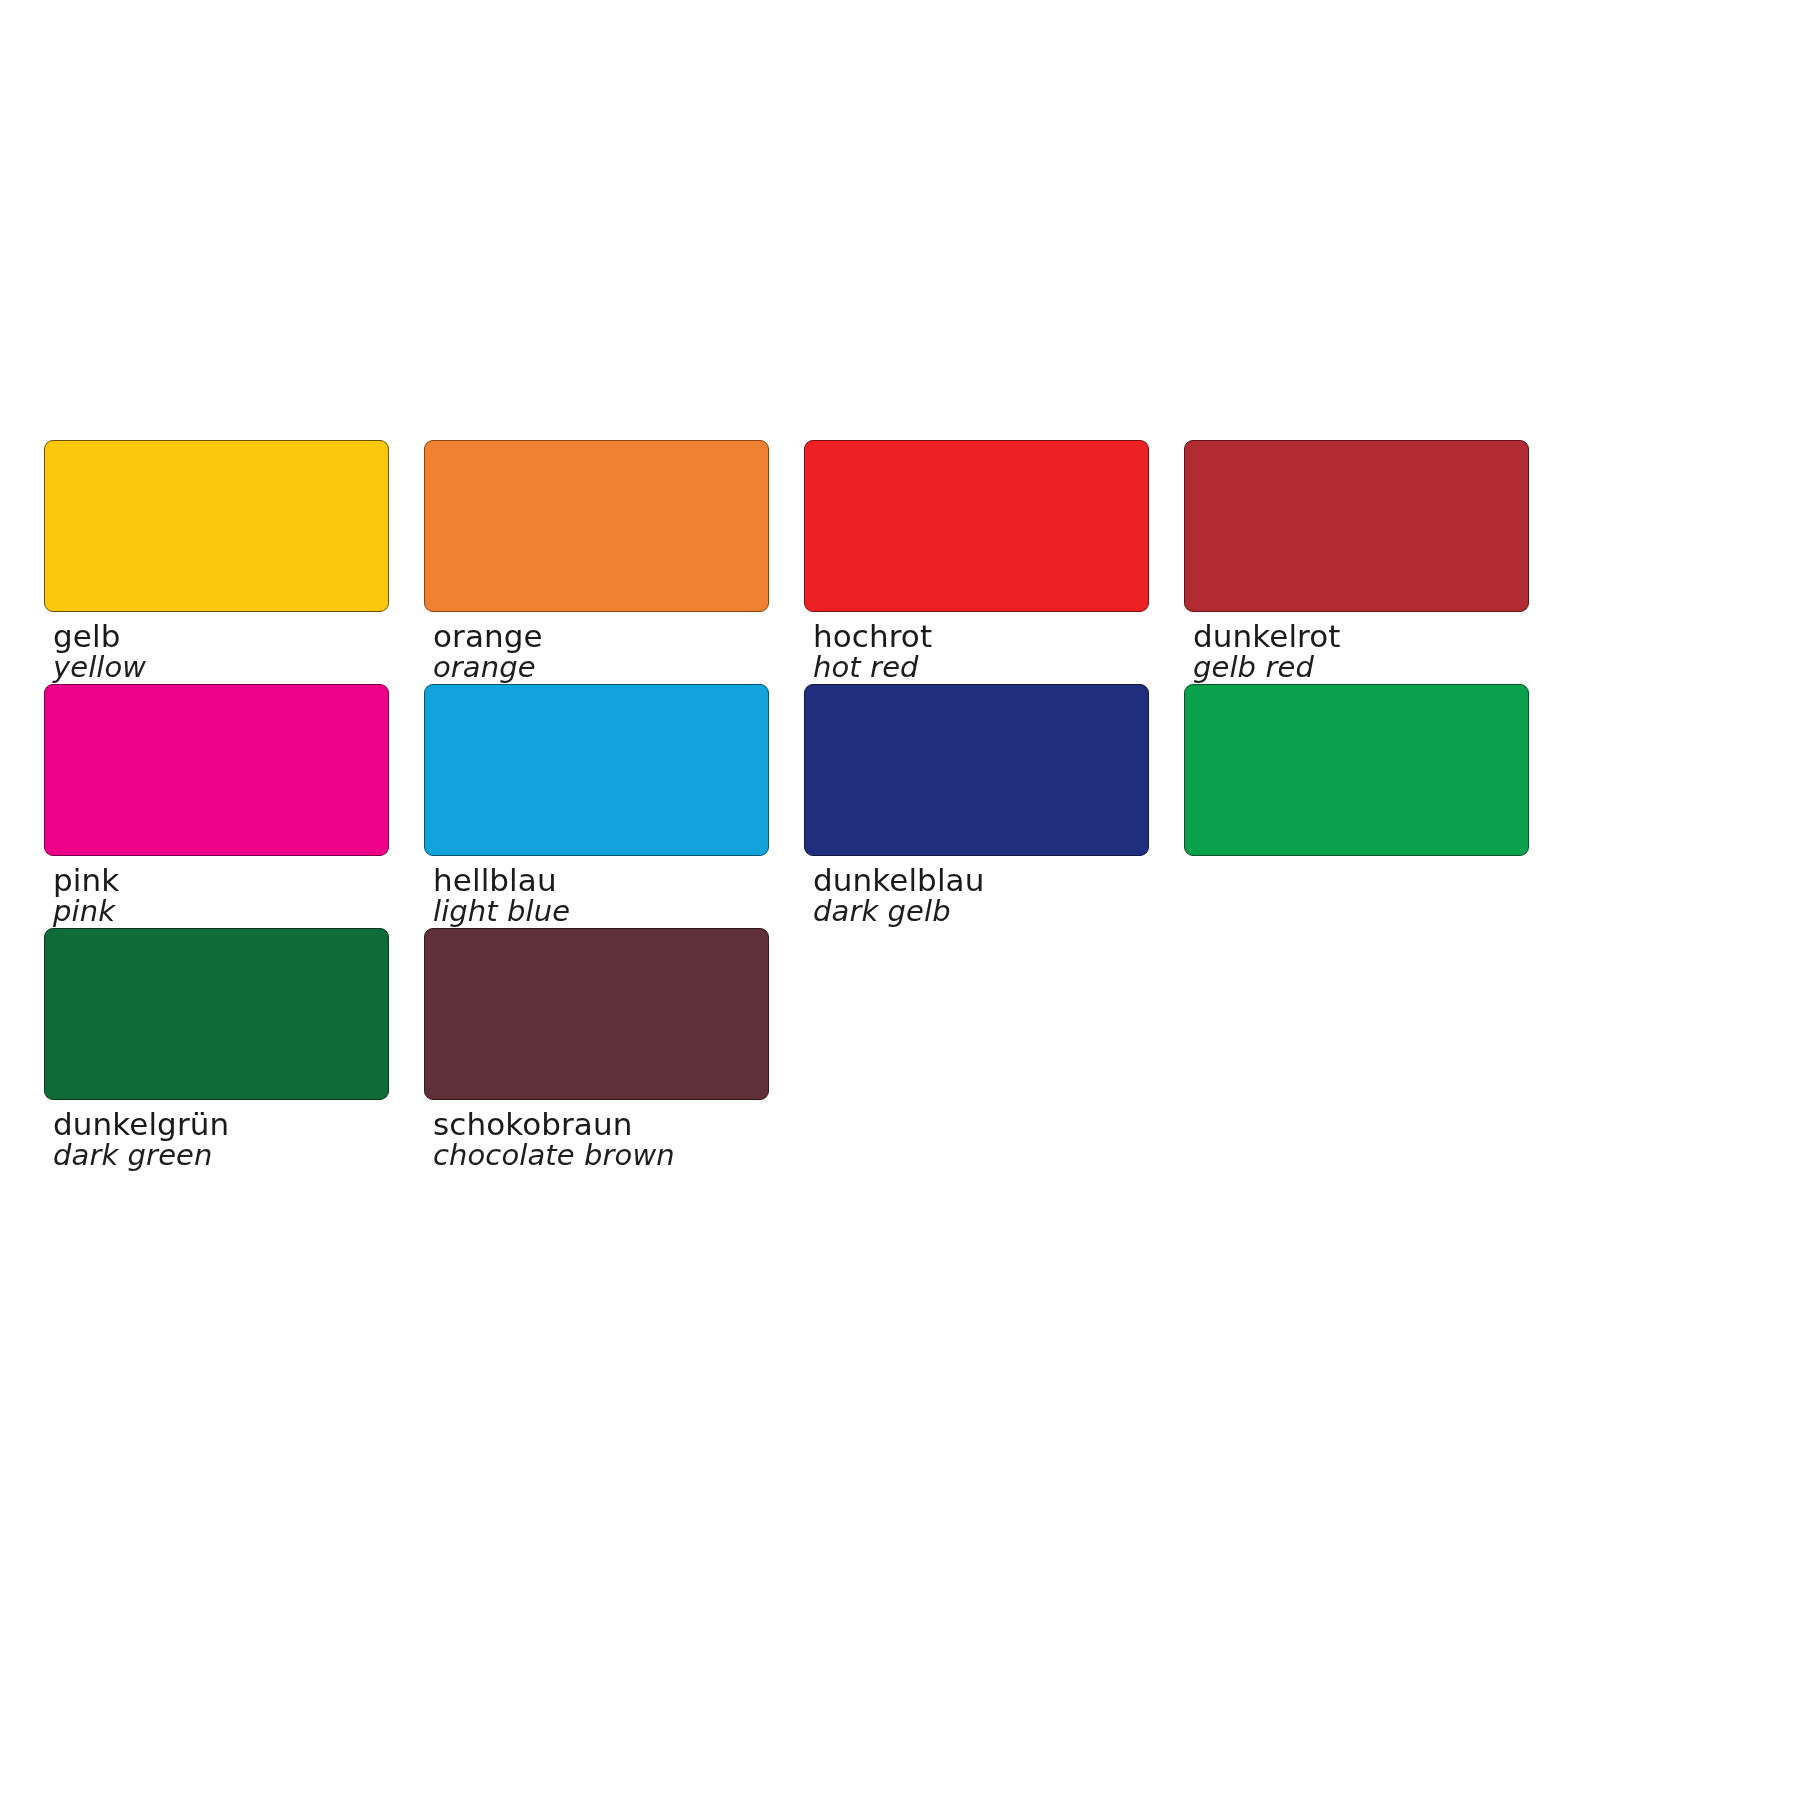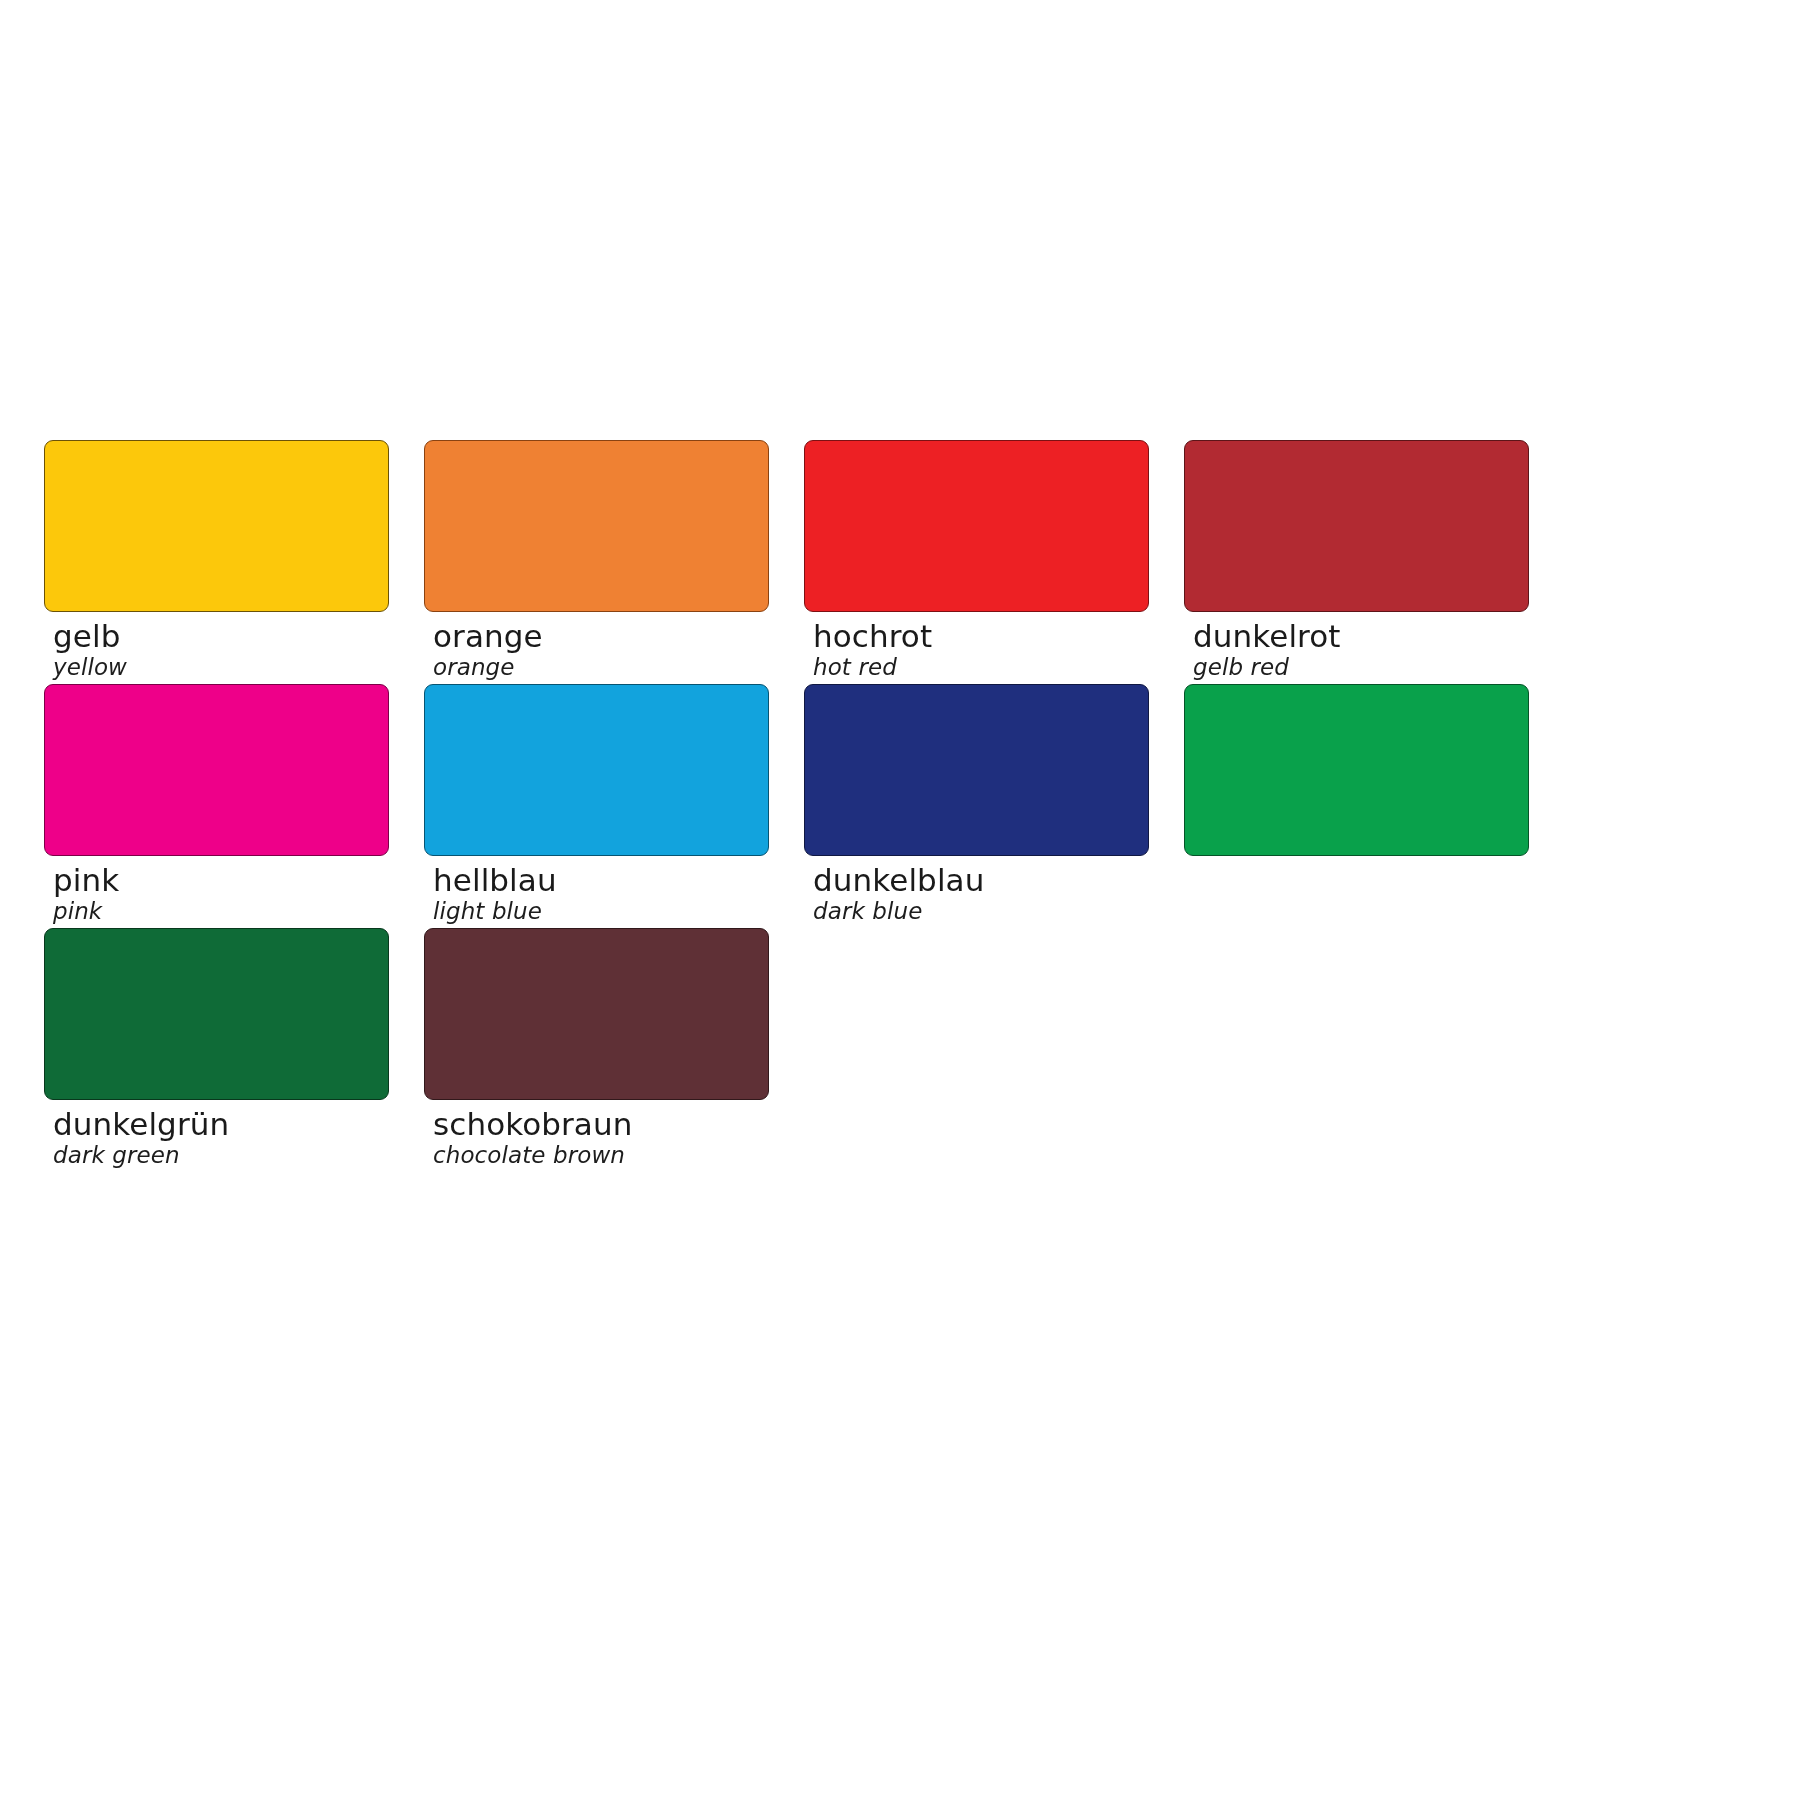--- a/index.html
+++ b/index.html
@@ -56,21 +56,21 @@
     font-size: 31px;
     line-height: 34px;
     color: #1a1a1a;
     letter-spacing: 0.1px;
     white-space: nowrap;
   }
 
   .swatch-name-en {
     font-family: "DejaVu Sans", "Liberation Sans", sans-serif;
     font-style: italic;
-    font-size: 23px;
+    font-size: 29px;
     line-height: 26px;
     color: #1d1d1d;
     letter-spacing: 0.1px;
     white-space: nowrap;
     padding-top: 1px;
   }
 
   
   .swatch-cell.row-1 { margin-bottom: 0px; }
   .swatch-cell.row-2 { margin-bottom: 0px; }
@@ -124,21 +124,21 @@
         <div class="swatch-chip" style="background: rgb(18, 163, 221); border-color: rgb(8, 84, 114);"></div>
         <div class="swatch-labels">
           <div class="swatch-name-de">hellblau</div>
           <div class="swatch-name-en">light blue</div>
         </div>
       </div>
       <div class="swatch-cell row-2">
         <div class="swatch-chip" style="background: rgb(31, 47, 126); border-color: rgb(16, 24, 66);"></div>
         <div class="swatch-labels">
           <div class="swatch-name-de">dunkelblau</div>
-          <div class="swatch-name-en">dark blue</div>
+          <div class="swatch-name-en">dark gelb</div>
         </div>
       </div>
       <div class="swatch-cell row-2">
         <div class="swatch-chip" style="background: rgb(9, 161, 75); border-color: rgb(5, 84, 40);"></div>
       </div>
       <div class="swatch-cell row-3">
         <div class="swatch-chip" style="background: rgb(15, 107, 55); border-color: rgb(8, 56, 29);"></div>
         <div class="swatch-labels">
           <div class="swatch-name-de">dunkelgrün</div>
           <div class="swatch-name-en">dark green</div>

